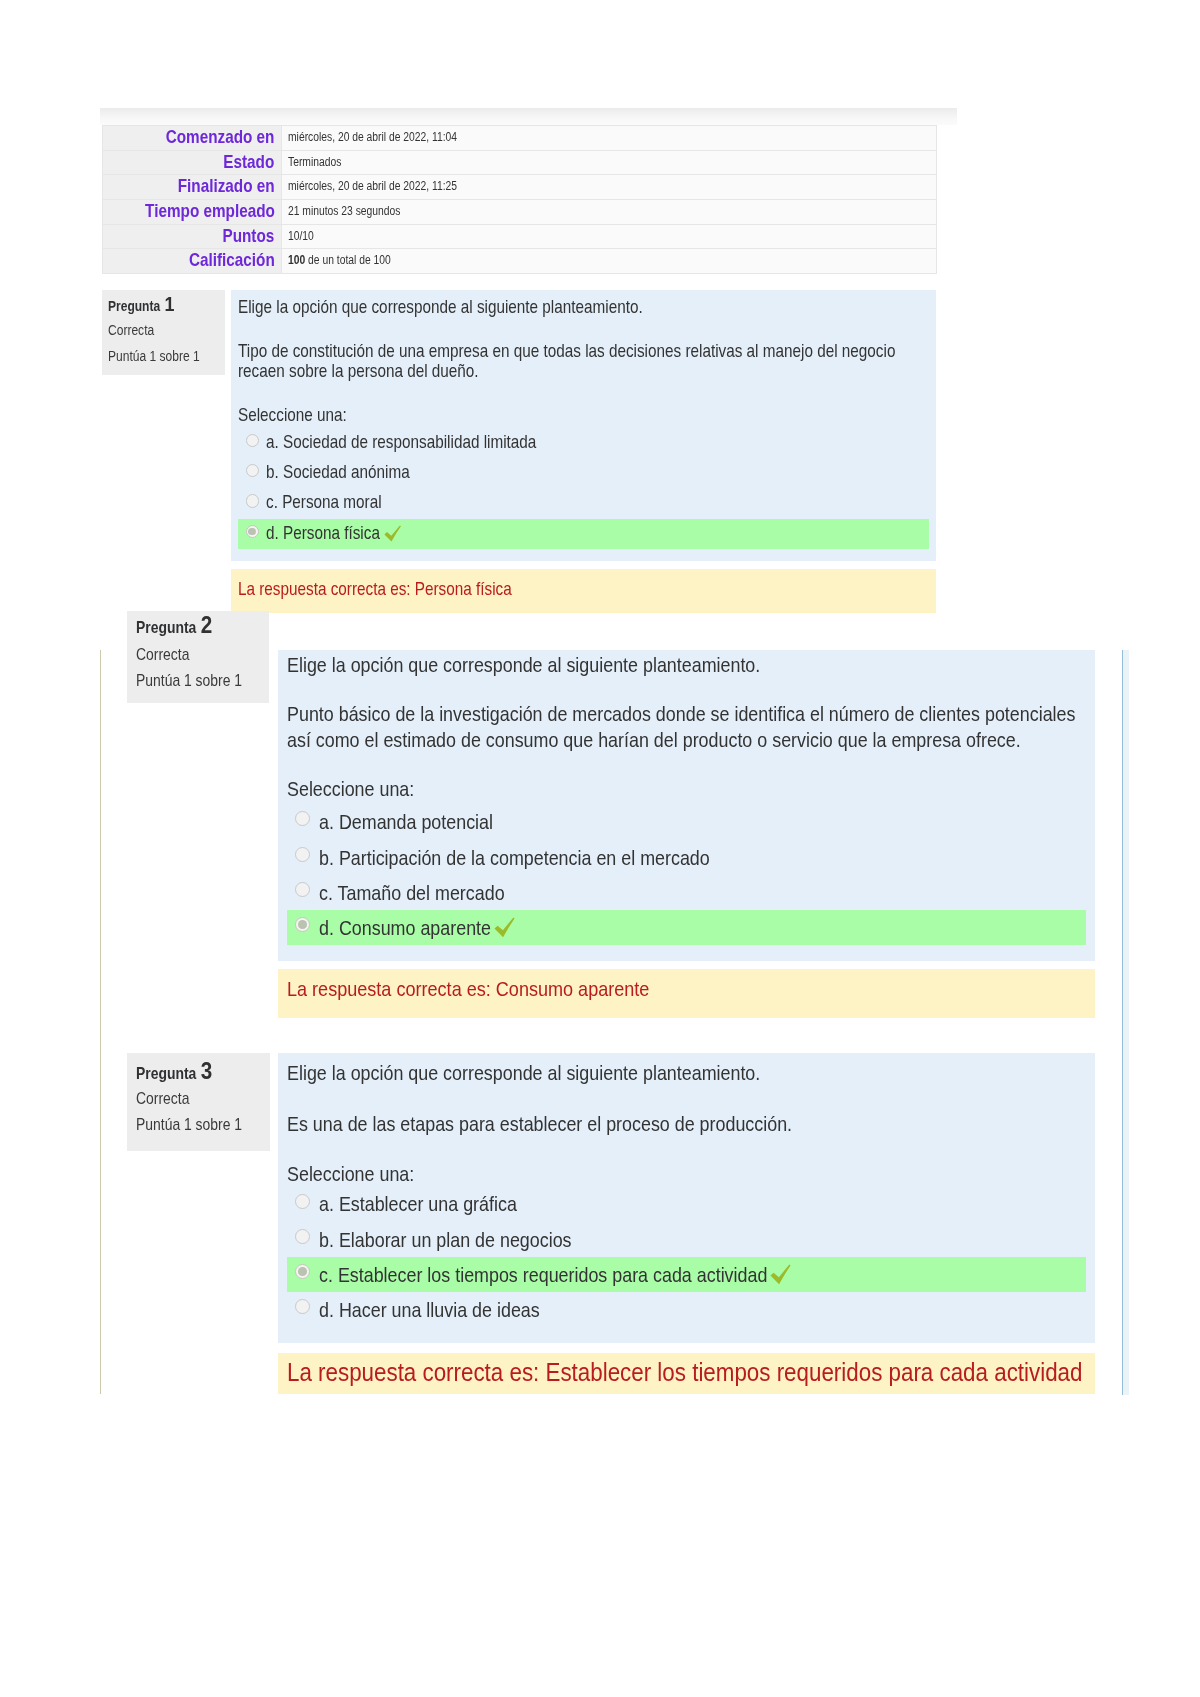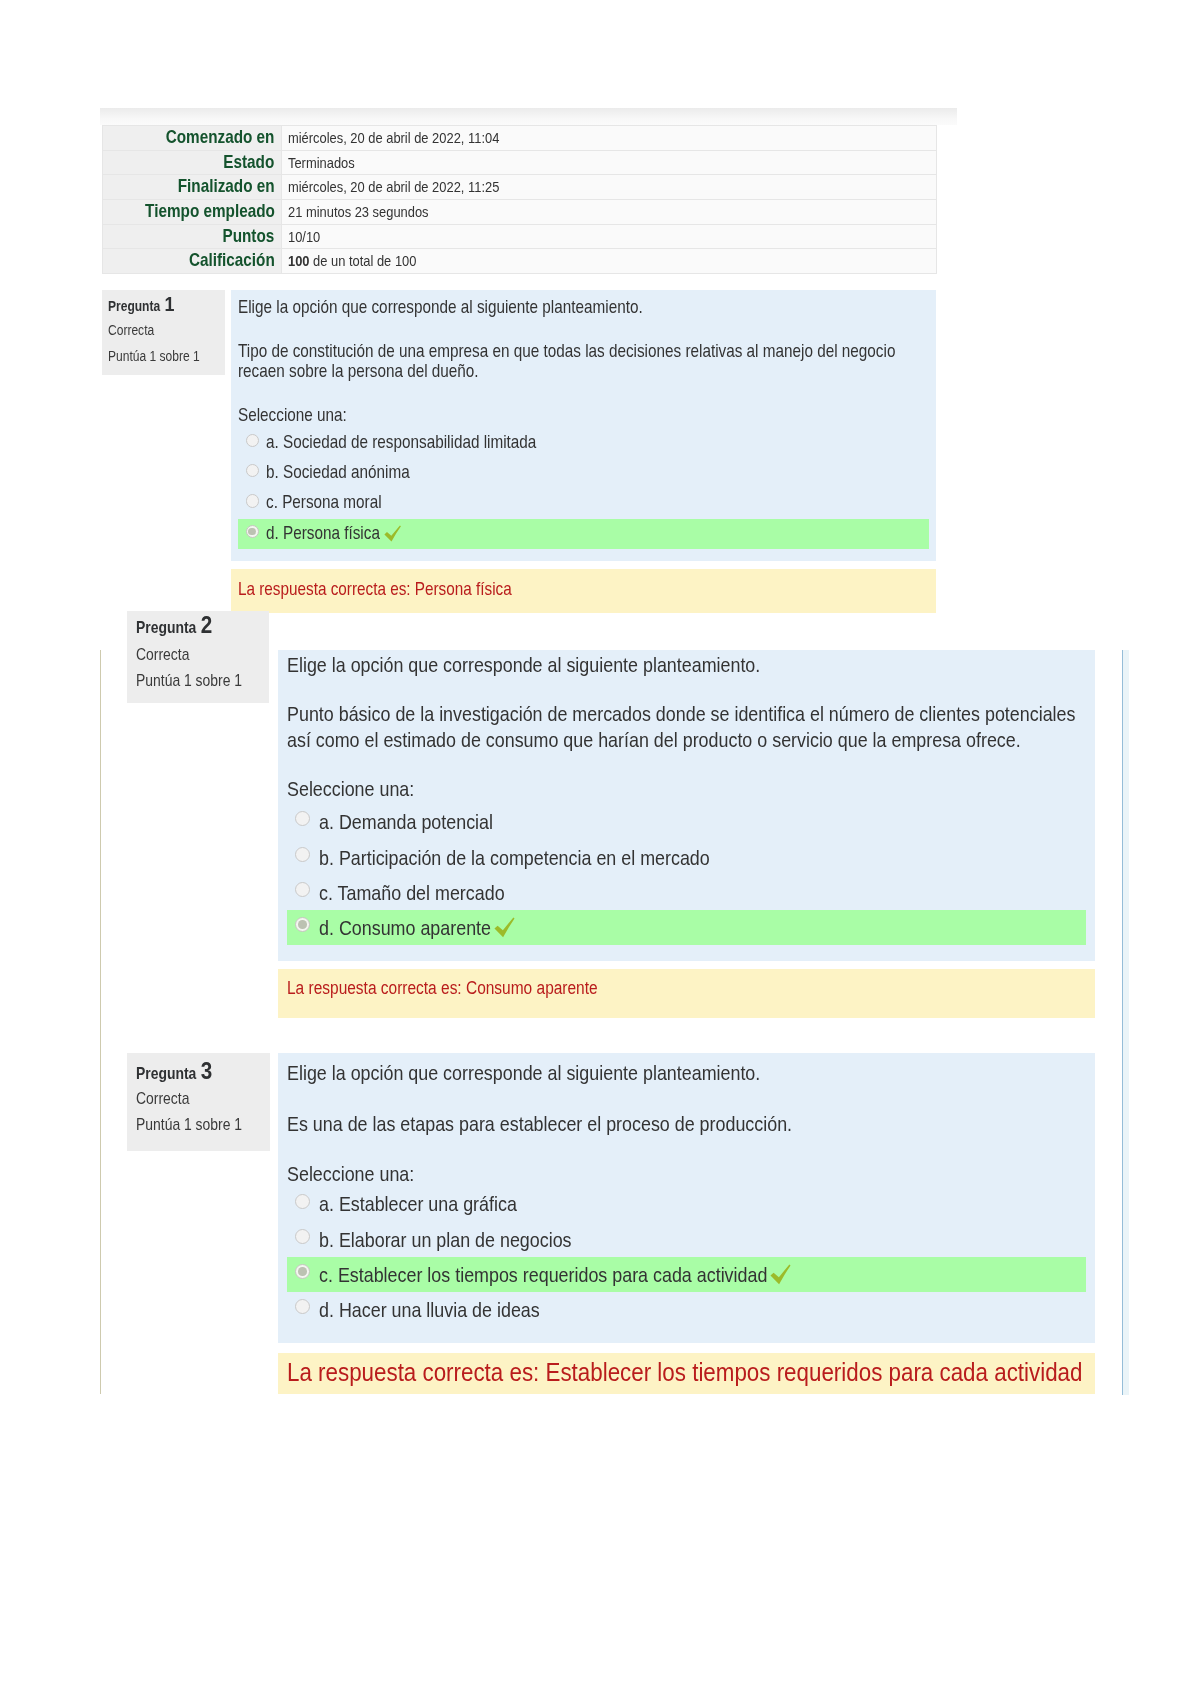--- a/index.html
+++ b/index.html
@@ -12,22 +12,22 @@
   
   #summary-band{position:absolute;left:100px;top:108px;width:857px;height:17px;
                 background:linear-gradient(to bottom,#ebebeb 0,#f7f7f7 60%,#fbfbfb 100%);}
   #summary-table{position:absolute;left:102px;top:125.2px;width:835px;
                  border-collapse:collapse;font-size:17.8px;table-layout:fixed;}
   #summary-table td{border:1px solid #e6e6e6;padding:0;vertical-align:middle;
                     line-height:23.6px;height:23.6px;overflow:hidden;}
   #summary-table td.k{padding-right:6.5px;}
   #summary-table td.v{padding-left:6px;}
   #summary-table td.k{background:#efefef;text-align:right;font-weight:bold;
-                      color:#14532d;width:171.5px;}
-  #summary-table td.v{background:#fafafa;text-align:left;color:#333;font-size:15px;}
+                      color:#6d28d9;width:171.5px;}
+  #summary-table td.v{background:#fafafa;text-align:left;color:#333;font-size:12px;}
   #summary-table span.sx{display:inline-block;transform:scaleX(0.86);white-space:nowrap;}
   #summary-table td.k span.sx{transform-origin:100% 50%;}
   #summary-table td.v span.sx{transform-origin:0 50%;}
   .qinfo{position:absolute;background:#ededed;box-sizing:border-box;
          color:#3a3a3a;}
   .qinfo .t1{font-weight:bold;color:#2f3133;}
   .qinfo .t1 .num{font-weight:bold;}
   .qcontent{position:absolute;background:#e4eff9;box-sizing:border-box;color:#333;}
   .qcontent p{margin:0;}
   .ans{position:absolute;background:#fdf3c5;box-sizing:border-box;color:#b91c1c;}
@@ -145,21 +145,21 @@
             <i style="left: 2.15px; top: 2.15px; width: 8.7px; height: 8.7px;"></i>
           </span>
           <span class="opttext" style="left: 31.9px; top: 4.8px; line-height: 25.1px; transform: scaleX(0.86); transform-origin: 0px 50%;">d. Consumo aparente</span>
           <span class="check" style="left: 207px; top: 7px;">
             <svg width="21" height="21" viewBox="0 0 18 18" style="display:block">
               <path d="M0.4 9.8 L3.1 7.4 L7.6 11.3 L16.6 0.4 L17.6 1.2 L12.6 8.9 L7.8 17.3 Z" fill="#9cbb2a"></path>
             </svg>
           </span>
         </div>
       </div>
-      <div class="ans" style="left: 277.8px; top: 968.9px; width: 817.2px; height: 48.9px; background: rgb(253, 243, 197); font-size: 18px; line-height: 25.1px;">
+      <div class="ans" style="left: 277.8px; top: 968.9px; width: 817.2px; height: 48.9px; background: rgb(253, 243, 197); font-size: 21px; line-height: 25.1px;">
         <div style="position: absolute; left: 9px; top: 7.1px; white-space: nowrap; transform: scaleX(0.86); transform-origin: 0px 0px;">La respuesta correcta es: Consumo aparente</div>
       </div>
       <div class="qinfo" style="left: 127.3px; top: 1052.7px; width: 142.6px; height: 98px; background: rgb(237, 237, 237); text-align: right;">
         <div class="t1" style="position: absolute; left: 8.6px; top: 4.3px; font-size: 16.2px; white-space: nowrap; transform: scaleX(0.86); transform-origin: 0px 0px;"><span>Pregunta</span><span class="num" style="font-size: 24px; margin-left: 5px;">3</span></div>
         <div style="position: absolute; left: 8.6px; top: 36.2px; font-size: 16.2px; white-space: nowrap; transform: scaleX(0.86); transform-origin: 0px 0px;">Correcta</div>
         <div style="position: absolute; left: 8.6px; top: 62.7px; font-size: 16.2px; white-space: nowrap; transform: scaleX(0.86); transform-origin: 0px 0px;">Puntúa 1 sobre 1</div>
       </div>
       <div class="qcontent" style="left: 277.8px; top: 1052.7px; width: 817.2px; height: 290.3px; background: rgb(228, 239, 249); font-size: 20.8px; line-height: 25.1px;">
         <div style="position: absolute; left: 9px; top: 7.5px; width: 929.302px; transform: scaleX(0.86); transform-origin: 0px 0px;">
           <p>Elige la opción que corresponde al siguiente planteamiento.</p>

